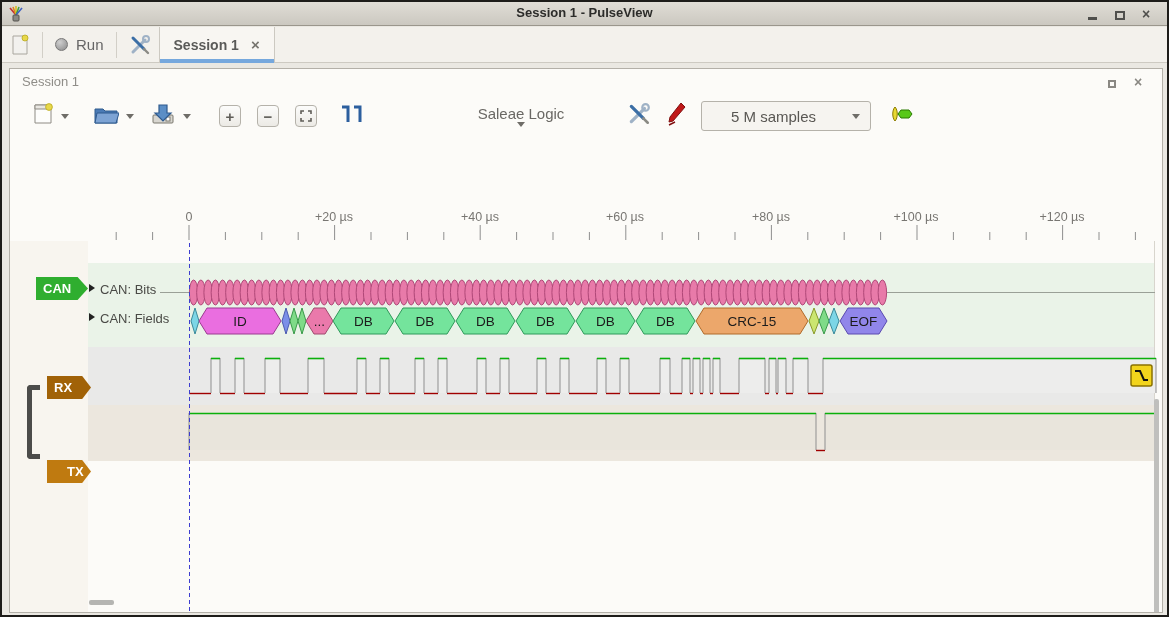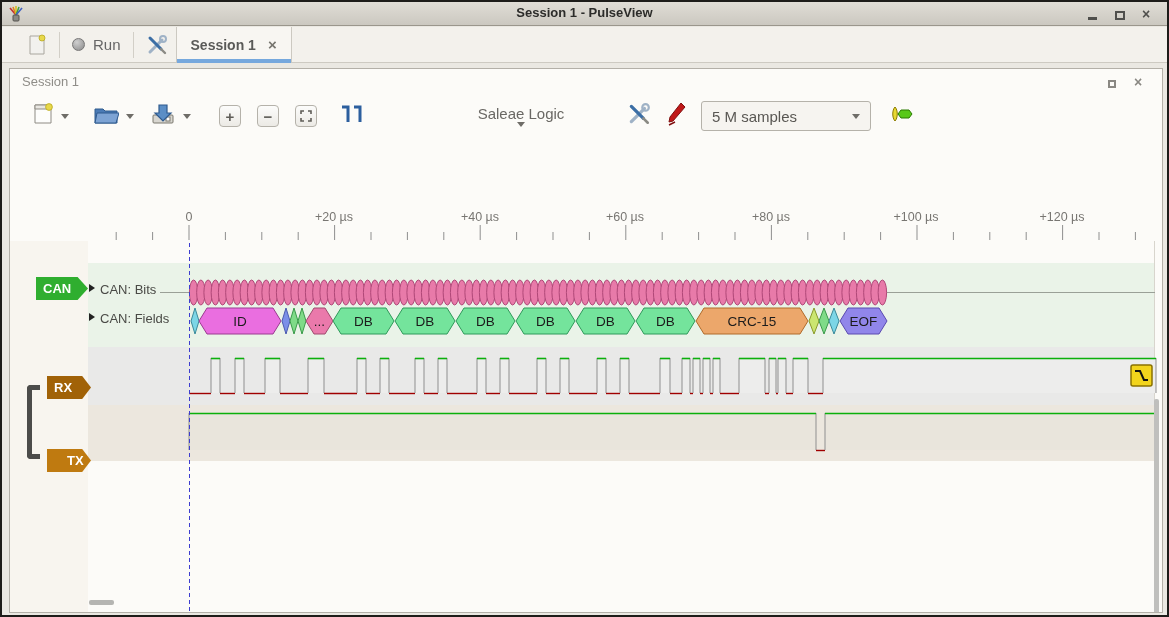--- a/index.html
+++ b/index.html
@@ -8,21 +8,21 @@
   
   .titlebar{position:absolute;left:0;top:0;right:0;height:24px;background:linear-gradient(#e0ddd6,#cbc8c0);border-bottom:1px solid #9a968c;}
   .titlebar .app-icon{position:absolute;left:5px;top:3px;width:18px;height:18px;}
   .titlebar .title{position:absolute;left:0;right:0;top:3px;text-align:center;font-size:13px;font-weight:bold;color:#2c2c2a;}
   .winctl{position:absolute;top:4px;width:18px;height:16px;color:#4f4f4c;text-align:center;cursor:default;}
   .winctl.min{right:66px;} .winctl.max{right:38px;} .winctl.close{right:12px;}
   .glyph-minus{display:inline-block;width:9px;height:3px;background:#4f4f4c;margin-top:9px;}
   .glyph-box{display:inline-block;width:10px;height:9px;border:2px solid #4f4f4c;margin-top:4px;}
   .glyph-x{font-size:14px;font-weight:bold;line-height:16px;}
   
-  .main-toolbar{position:absolute;left:0;top:25px;right:0;height:36px;background:#f3f1ec;border-bottom:1px solid #cdcac2;display:flex;align-items:center;padding-left:17px;}
+  .main-toolbar{position:absolute;left:0;top:25px;right:0;height:36px;background:#f3f1ec;border-bottom:1px solid #cdcac2;display:flex;align-items:center;}
   .tb-btn{height:32px;display:flex;align-items:center;padding:0 8px;color:#666;font-size:15px;}
   .vsep{width:1px;height:26px;background:#d2cfc7;margin:0 4px;}
   .run-dot{width:13px;height:13px;border-radius:50%;background:radial-gradient(circle at 35% 30%,#cfcfcf,#8a8a8a);border:1px solid #777;margin-right:8px;}
   .tab{position:relative;height:36px;display:flex;align-items:center;padding:0 14px;background:#f8f6f2;border-left:1px solid #ccc9c1;border-right:1px solid #ccc9c1;}
   .tab .lbl{font-size:14px;font-weight:bold;color:#5a5a58;}
   .tab .close{margin-left:12px;color:#77756f;font-size:15px;font-weight:bold;}
   .tab::after{content:"";position:absolute;left:0;right:0;bottom:0;height:4px;background:#76a8dd;}
   
   .panel{position:absolute;left:7px;top:66px;width:1154px;height:545px;background:#fcfbf8;border:1px solid #b3b0a8;}
   .panel-header{position:absolute;left:0;top:0;right:0;height:24px;}
@@ -30,34 +30,34 @@
   .pctl{position:absolute;top:5px;width:16px;height:16px;color:#8a8883;text-align:center;}
   .pctl.float{right:42px;} .pctl.close{right:16px;font-size:14px;font-weight:bold;}
   .glyph-smallbox{display:inline-block;width:8px;height:8px;border:2px solid #8a8883;margin-top:3px;}
   
   .panel-toolbar{position:absolute;left:0;top:26px;right:0;height:42px;display:flex;align-items:center;padding-left:22px;}
   .caret{width:0;height:0;border-left:4px solid transparent;border-right:4px solid transparent;border-top:5px solid #6f6d68;}
   .sq-btn{width:22px;height:22px;border:1px solid #b5b2aa;border-radius:4px;background:linear-gradient(#fcfcfb,#eceae5);color:#5f5d58;font-size:15px;font-weight:bold;display:flex;align-items:center;justify-content:center;}
   .device-dd{display:flex;align-items:center;justify-content:space-between;width:172px;flex-direction:column;}
   .device-dd .txt{font-size:15px;color:#6a6864;}
   .combo{height:30px;border:1px solid #b5b2aa;border-radius:3px;background:#f6f4f0;display:flex;align-items:center;justify-content:space-between;padding:0 10px;}
-  .combo .txt{font-size:15px;color:#595753;}
+  .combo .txt{font-size:15px;color:#595753;margin-left:19px;}
   
   .trace-view{position:absolute;left:0;top:68px;right:0;bottom:0;background:#fcfbf8;overflow:hidden;}
   .gutter{position:absolute;left:0;top:104px;width:78px;bottom:0;background:#f8f5ef;}
   .band{position:absolute;left:78px;right:8px;}
   .band.can{top:126px;height:84px;background:#eaf3e8;}
   .band.rx {top:210px;height:58px;background:#e9e9e8;}
   .band.tx {top:268px;height:56px;background:#ece7de;}
   .row-label{position:absolute;font-size:13px;color:#4a4a46;}
   .expander{position:absolute;width:0;height:0;border-top:4px solid transparent;border-bottom:4px solid transparent;border-left:6px solid #222;}
   .tag{position:absolute;height:23px;color:#fff;font-size:13px;font-weight:bold;display:flex;align-items:center;padding-left:7px;clip-path:polygon(0 0,80% 0,100% 50%,80% 100%,0 100%);margin-top:8px;}
   .tag.can{left:26px;top:132px;width:52px;background:#2fae2f;}
   .tag.rx{left:37px;top:231px;width:44px;background:#a16207;}
-  .tag.tx{left:37px;top:304px;width:44px;background:#bf7a10;padding-left:20px;}
+  .tag.tx{left:37px;top:315px;width:44px;background:#bf7a10;padding-left:20px;}
   .bracket{position:absolute;left:17px;top:248px;width:13px;height:74px;border-left:5px solid #4c4c4a;border-top:5px solid #4c4c4a;border-bottom:5px solid #4c4c4a;border-radius:4px 0 0 4px;}
   .overlay{position:absolute;left:0;top:0;width:1152px;height:543px;pointer-events:none;}
   .hscroll{position:absolute;left:79px;bottom:7px;width:25px;height:5px;border-radius:2px;background:#b5b5b2;}
   .vscroll{position:absolute;right:3px;top:262px;width:5px;height:240px;border-radius:2px;background:#bfbfbd;}
   .trace-right-border{position:absolute;right:7px;top:104px;bottom:0;width:1px;background:#d8d5cd;}
 </style>
 </head>
 <body>
 
 <div class="window">

